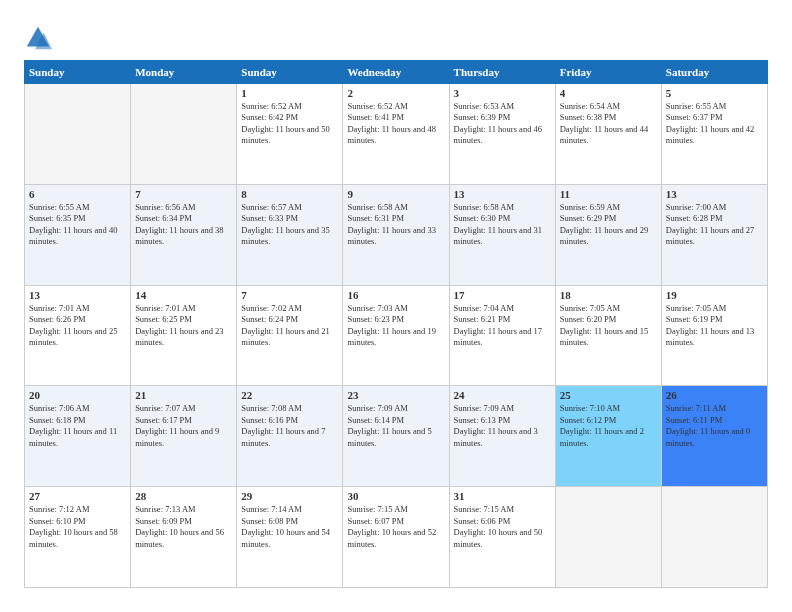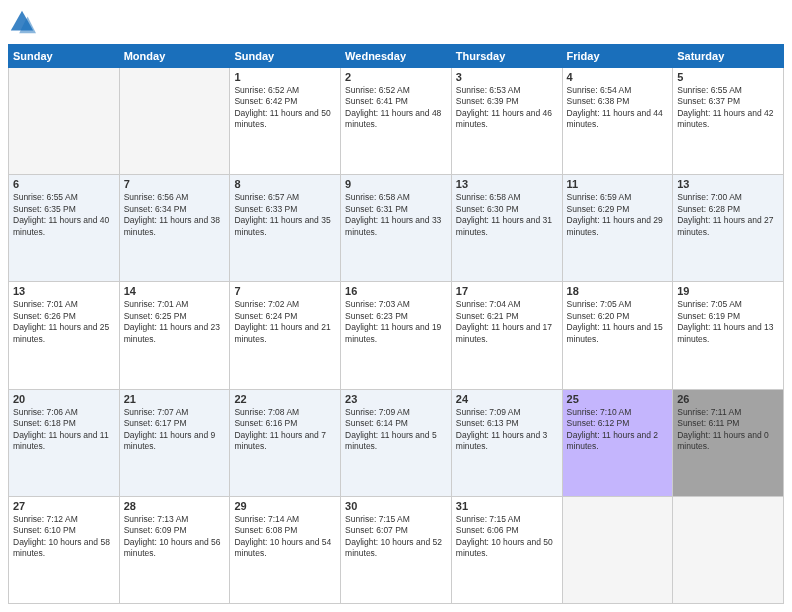--- a/index.html
+++ b/index.html
@@ -6,23 +6,24 @@
     body {
       width: 792px;
       height: 612px;
       font-family: Arial, sans-serif;
       background: #fff;
       overflow: hidden;
     }
     .page {
       width: 792px;
       height: 612px;
-      padding: 8px;
+      padding: 24px;
       display: flex;
       flex-direction: column;
+      font-family: Liberation Serif, serif;
     }
     .header {
       display: flex;
       justify-content: space-between;
       align-items: flex-start;
       margin-bottom: 8px;
     }
     .logo {
       display: flex;
       align-items: center;
@@ -229,25 +230,25 @@
             <div class="day-info">Sunrise: 7:08 AM<br>Sunset: 6:16 PM<br>Daylight: 11 hours and 7 minutes.</div>
           </td>
           <td style="background: rgb(238, 243, 249);">
             <span class="day-number">23</span>
             <div class="day-info">Sunrise: 7:09 AM<br>Sunset: 6:14 PM<br>Daylight: 11 hours and 5 minutes.</div>
           </td>
           <td style="background: rgb(238, 243, 249);">
             <span class="day-number">24</span>
             <div class="day-info">Sunrise: 7:09 AM<br>Sunset: 6:13 PM<br>Daylight: 11 hours and 3 minutes.</div>
           </td>
-          <td style="background: #c4b5fd;">
+          <td style="background: #7dd3fc;">
             <span class="day-number">25</span>
             <div class="day-info">Sunrise: 7:10 AM<br>Sunset: 6:12 PM<br>Daylight: 11 hours and 2 minutes.</div>
           </td>
-          <td style="background: #a3a3a3; margin-left: 43px;">
+          <td style="background: #3b82f6; margin-left: 43px;">
             <span class="day-number">26</span>
             <div class="day-info">Sunrise: 7:11 AM<br>Sunset: 6:11 PM<br>Daylight: 11 hours and 0 minutes.</div>
           </td>
         </tr>
         <tr>
           <td>
             <span class="day-number">27</span>
             <div class="day-info">Sunrise: 7:12 AM<br>Sunset: 6:10 PM<br>Daylight: 10 hours and 58 minutes.</div>
           </td>
           <td>

